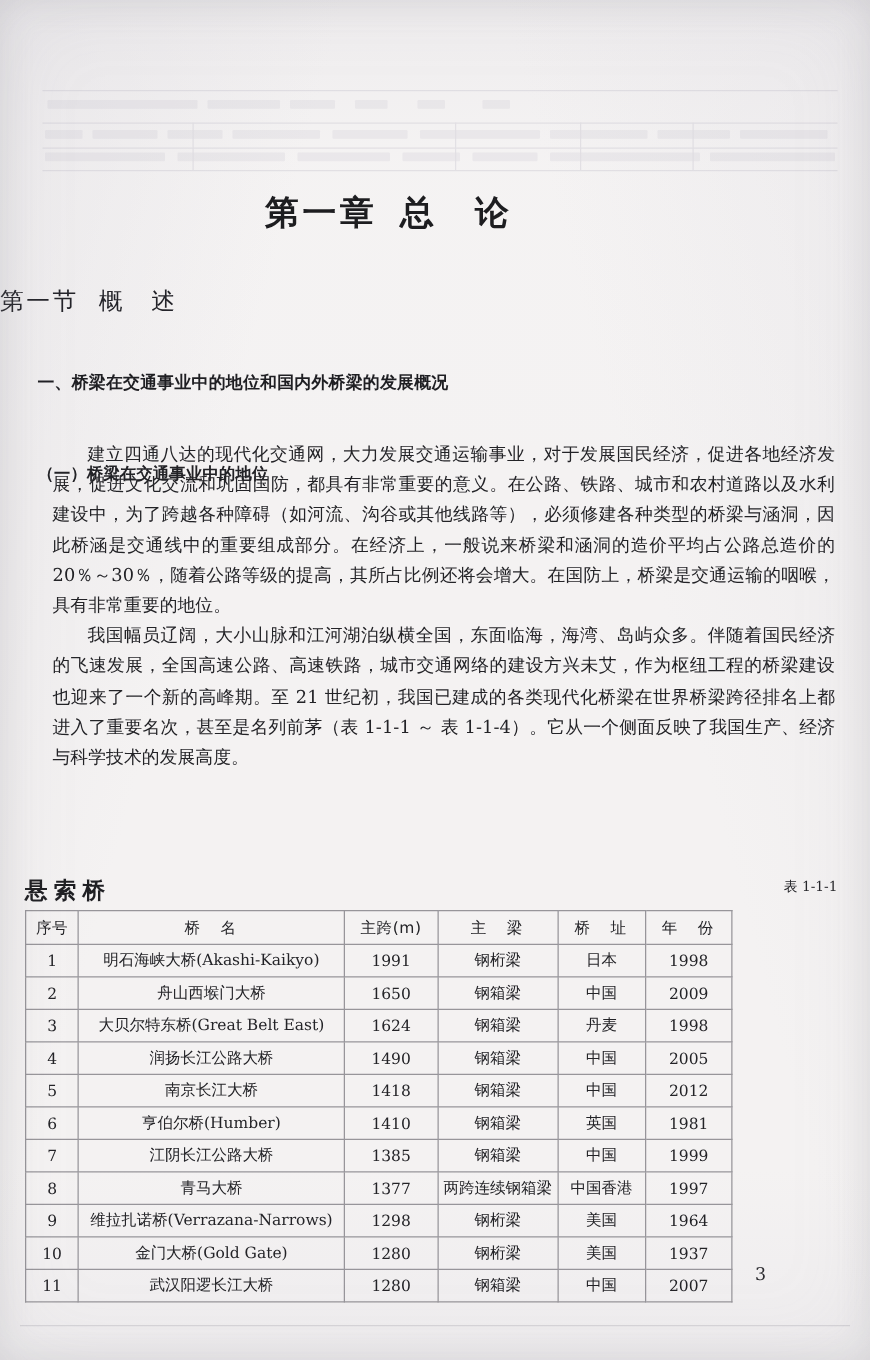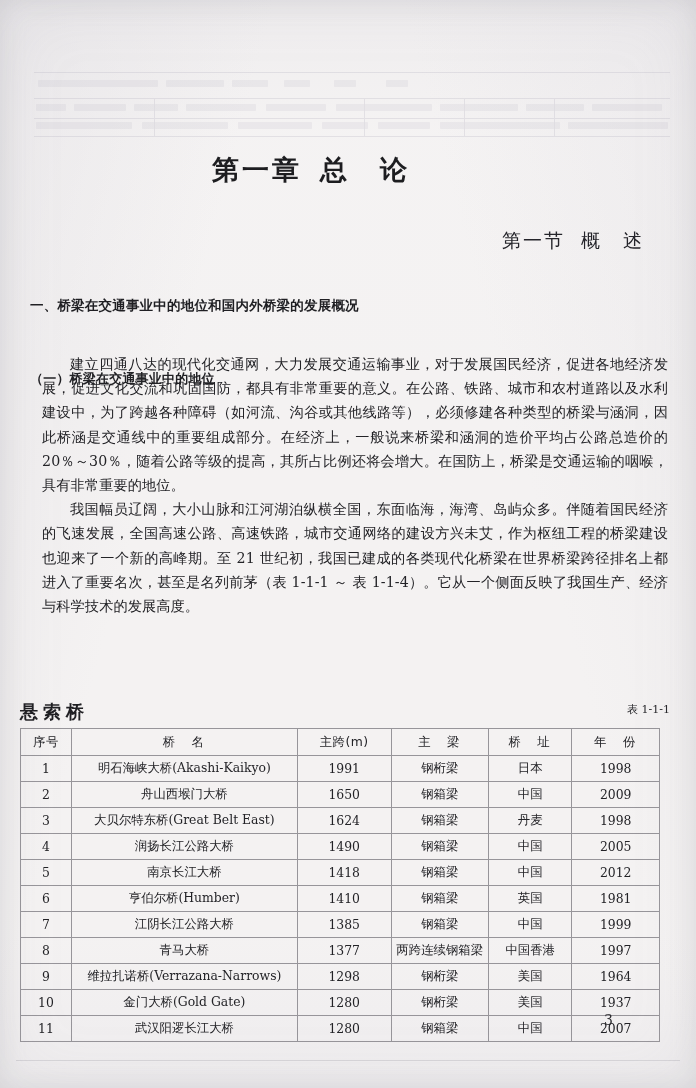--- a/index.html
+++ b/index.html
@@ -77,21 +77,21 @@
     letter-spacing: 3px;
     color: #1d1d20;
   }
   .chapter-title .gap { display: inline-block; width: 18px; }
 
   .section-title {
     position: absolute;
     left: 0;
     top: 228px;
     width: 644px;
-    text-align: right;
+    text-align: left;
     font-family: "DejaVu Serif", "Liberation Serif", serif;
     font-size: 19px;
     letter-spacing: 2px;
     color: #24242a;
   }
   .section-title .gap { display: inline-block; width: 16px; }
 
   .head-1 {
     position: absolute;
     left: 30px;
@@ -159,21 +159,21 @@
     top: 2px;
     font-family: "DejaVu Serif", "Liberation Serif", serif;
     font-size: 11px;
     color: #27272b;
   }
 
   #bridge-table {
     position: absolute;
     left: 20px;
     top: 728px;
-    width: 640px;
+    width: 566px;
     border-collapse: collapse;
     font-family: "DejaVu Serif", "Liberation Serif", serif;
     color: #232327;
   }
   #bridge-table th,
   #bridge-table td {
     border: 1px solid #97959a;
     height: 25px;
     padding: 0 4px;
     font-size: 12.4px;

